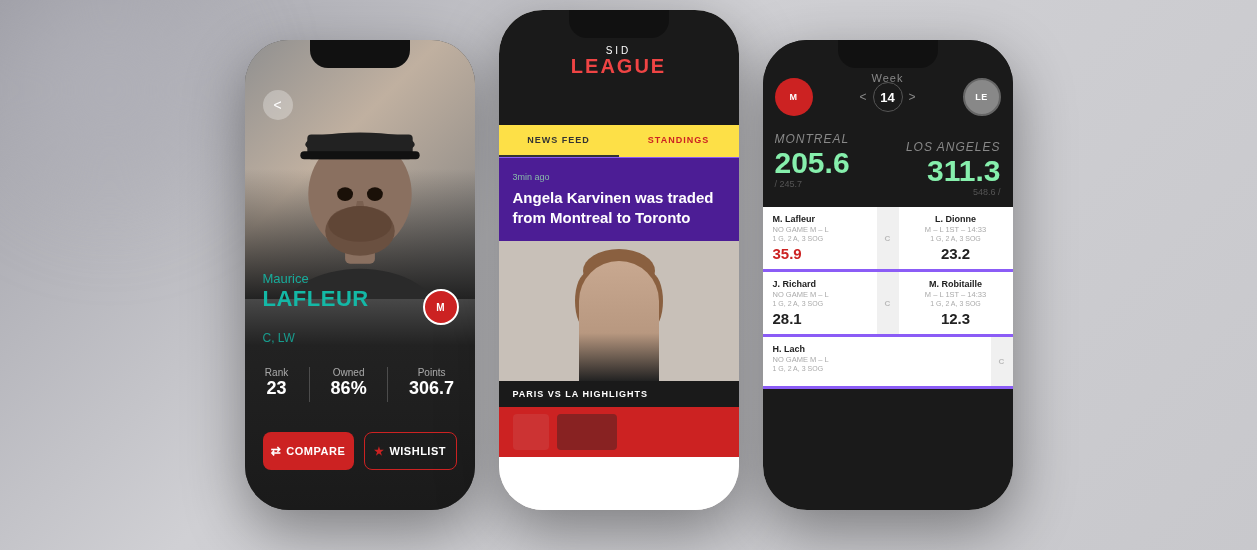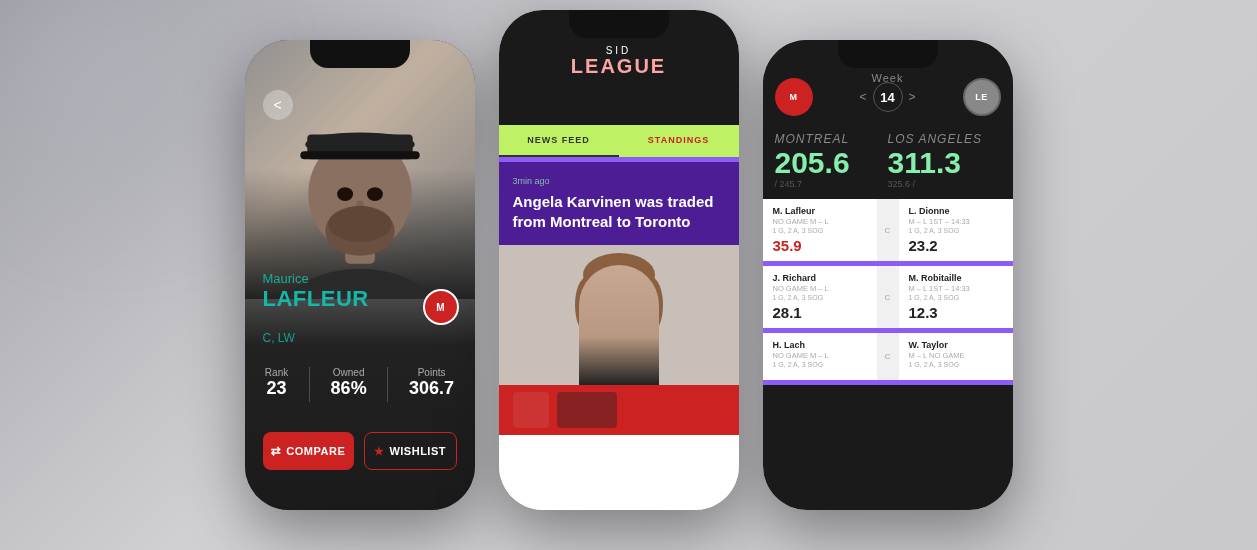--- a/index.html
+++ b/index.html
@@ -239,32 +239,32 @@
 
     .phone-2-logo-top {
       color: #fff;
       font-size: 10px;
       font-weight: 300;
       letter-spacing: 3px;
       text-transform: uppercase;
     }
 
     .phone-2-logo-bottom {
-      color: #fca5a5;
+      color: #ef4444;
       font-size: 20px;
       font-weight: 900;
       letter-spacing: 2px;
       text-transform: uppercase;
       line-height: 1;
     }
 
     .phone-2-tabs {
       display: flex;
-      background: #bef264;
-      border-bottom: 5px solid #8b5cf6;
+      background: #fde047;
+      border-bottom: 1px solid #8b5cf6;
     }
 
     .phone-2-tab {
       flex: 1;
       padding: 10px 5px;
       text-align: center;
       font-size: 9px;
       font-weight: 600;
       letter-spacing: 1px;
       text-transform: uppercase;
@@ -448,43 +448,44 @@
       line-height: 1;
     }
 
     .score-sub {
       color: #555;
       font-size: 9px;
       margin-top: 1px;
     }
 
     .score-team.right {
-      text-align: left;
+      text-align: right;
+      margin-top: 8px;
     }
 
     .phone-3-players {
       background: #fff;
       flex: 1;
     }
 
     .player-row {
       display: flex;
-      border-bottom: 5px solid #8b5cf6;
+      border-bottom: 3px solid #8b5cf6;
       align-items: stretch;
       min-height: 52px;
     }
 
     .player-cell {
       flex: 1;
       padding: 7px 10px;
       position: relative;
     }
 
     .player-cell.right {
-      text-align: left;
+      text-align: center;
     }
 
     .player-cell-divider {
       width: 22px;
       background: #f0f0f0;
       display: flex;
       align-items: center;
       justify-content: center;
       font-size: 8px;
       color: #bbb;
@@ -638,20 +639,21 @@
 
             <ellipse cx="88" cy="60" rx="12" ry="28" fill="#8a6040"></ellipse>
             <ellipse cx="152" cy="60" rx="12" ry="28" fill="#8a6040"></ellipse>
 
             <ellipse cx="108" cy="55" rx="5" ry="4" fill="#2a1a08"></ellipse>
             <ellipse cx="132" cy="55" rx="5" ry="4" fill="#2a1a08"></ellipse>
 
             <path d="M112 72 Q120 77 128 72" stroke="#b07070" stroke-width="1.5" fill="none"></path>
           </svg>
         </div>
+        <div class="news-card-label">PARIS VS LA HIGHLIGHTS</div>
       </div>
 
       <div class="news-card-small">
         <div style="width:36px;height:36px;border-radius:4px;background:#cc3333;flex-shrink:0;"></div>
         <div style="width:60px;height:36px;border-radius:4px;background:#882222;flex-shrink:0;"></div>
       </div>
     </div>
   </div>
 
   <div class="phone phone-3">
@@ -677,21 +679,21 @@
 
       <div class="phone-3-scores">
         <div class="score-team">
           <div class="score-team-name">MONTREAL</div>
           <div class="score-value">205.6</div>
           <div class="score-sub">/ 245.7</div>
         </div>
         <div class="score-team right">
           <div class="score-team-name">LOS ANGELES</div>
           <div class="score-value">311.3</div>
-          <div class="score-sub">325.6 /</div>
+          <div class="score-sub">548.6 /</div>
         </div>
       </div>
 
       <div class="phone-3-players">
 
         <div class="player-row">
           <div class="player-cell">
             <div class="p-name">M. Lafleur</div>
             <div class="p-status">NO GAME M – L</div>
             <div class="p-stats">1 G, 2 A, 3 SOG</div>
@@ -729,25 +731,19 @@
         <div class="player-row">
           <div class="player-cell">
             <div class="p-name">H. Lach</div>
             <div class="p-status">NO GAME M – L</div>
             <div class="p-stats">1 G, 2 A, 3 SOG</div>
             <div class="p-score"></div>
           </div>
           <div class="player-cell-divider">
             <span>C</span>
           </div>
-          <div class="player-cell right">
-            <div class="p-name">W. Taylor</div>
-            <div class="p-status">M – L  NO GAME</div>
-            <div class="p-stats">1 G, 2 A, 3 SOG</div>
-            <div class="p-score"></div>
-          </div>
         </div>
 
       </div>
     </div>
   </div>
 
 </div>
 
 </body></html>

